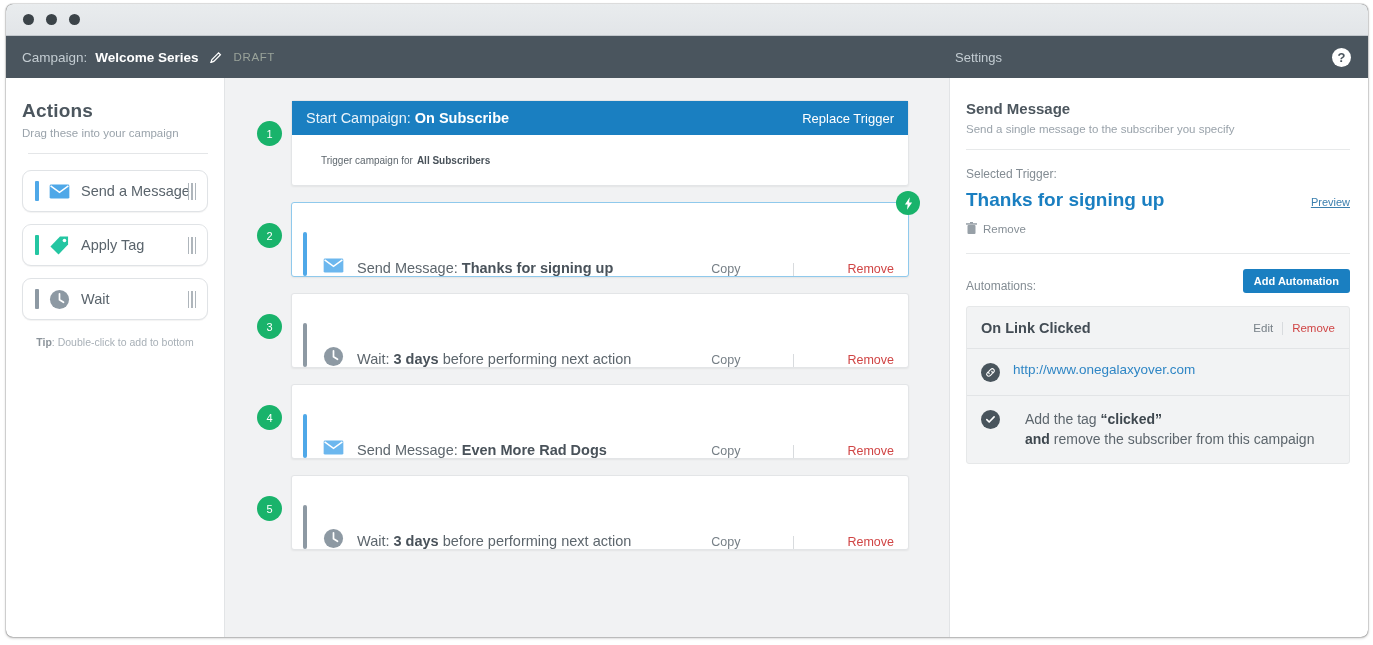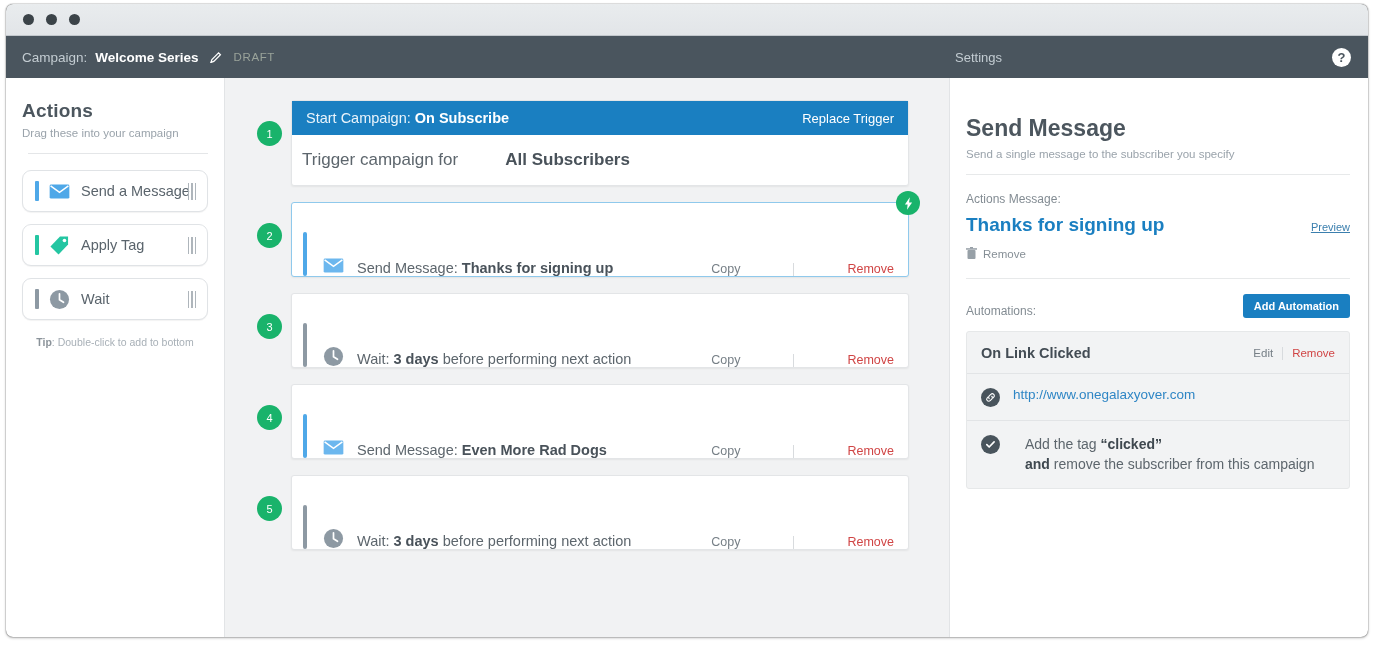--- a/index.html
+++ b/index.html
@@ -101,21 +101,21 @@
   }
   .card.selected { border: 1px solid #8fc9ec; }
   .card-head {
     background: #1a7fc1; color: #fff;
     height: 34px; display: flex; align-items: center;
     padding: 0 14px; font-size: 14.5px;
   }
   .card-head .ttl-light { color: #eaf4fb; }
   .card-head b { color: #fff; margin-left: 4px; }
   .card-head .rt { margin-left: auto; font-size: 13px; color: #ffffff; }
-  .card-body { height: 50px; display: flex; align-items: center; padding-left: 10px; font-size: 17px; color: #5d666d; gap: 43px; }
+  .card-body { height: 50px; display: flex; align-items: center; padding-left: 29px; font-size: 10px; color: #5d666d; }
   .card-body b { color: #49525a; margin-left: 4px; }
   .row { height: 73px; display: flex; align-items: flex-end; position: relative; }
   .row .leftbar { width: 4px; height: 44px; border-radius: 2px; margin-left: 11px; flex: 0 0 auto; }
   .row .ic { margin-left: 16px; width: 22px; height: 22px; display: flex; align-items: center; flex: 0 0 auto; }
   .row .txt { margin-left: 12px; font-size: 14.5px; color: #5d666d; }
   .row .txt b { color: #49525a; }
   .row .acts { margin-left: auto; margin-right: 14px; display: flex; align-items: center; font-size: 12.5px; gap: 44px; }
   .acts .copy { color: #767f86; }
   .acts .sep { width: 1px; height: 13px; background: #d8dbde; margin: 0 9px; }
   .acts .remove { color: #d04545; }
@@ -123,21 +123,21 @@
     position: absolute; right: -12px; top: -12px;
     width: 24px; height: 24px; border-radius: 50%;
     background: #19b36b; display: flex; align-items: center; justify-content: center;
   }
   
   .rightpanel {
     width: 419px; background: #fff; flex: 0 0 auto;
     border-left: 1px solid #e2e4e6;
     padding: 22px 18px 0 16px;
   }
-  .rp-title { font-size: 23px; color: #4c565e; font-weight: bold; margin-top: 15px; }
+  .rp-title { font-size: 15px; color: #4c565e; font-weight: bold; }
   .rp-sub { font-size: 11.5px; color: #9aa3ab; margin-top: 6px; }
   .rp-rule { border-top: 1px solid #e7e9ea; margin: 14px 0 0 0; }
   .rp-label { font-size: 12px; color: #838c93; margin-top: 17px; }
   .rp-msgrow { display: flex; align-items: flex-end; margin-top: 8px; }
   .rp-msg { font-size: 19px; color: #1a7fc1; font-weight: bold; }
   .rp-preview { margin-left: auto; font-size: 11px; color: #3b7fae; text-decoration: underline; padding-bottom: 3px; }
   .rp-remove { display: flex; align-items: center; margin-top: 11px; font-size: 11.5px; color: #868f96; }
   .trash-icon { width: 11px; height: 13px; margin-right: 6px; display: inline-block; }
   .rp-rule2 { border-top: 1px solid #e7e9ea; margin-top: 18px; }
   .autrow { display: flex; align-items: flex-end; margin-top: 15px; gap: 13px; }
@@ -357,21 +357,21 @@
         </div>
       </div>
 
     </div>
 
     <div class="rightpanel">
       <div class="rp-title">Send Message</div>
       <div class="rp-sub">Send a single message to the subscriber you specify</div>
       <div class="rp-rule"></div>
 
-      <div class="rp-label">Actions Message:</div>
+      <div class="rp-label">Selected Trigger:</div>
       <div class="rp-msgrow">
         <span class="rp-msg">Thanks for signing up</span>
         <span class="rp-preview">Preview</span>
       </div>
       <div class="rp-remove">
         <span class="trash-icon">
           <svg viewBox="0 0 11 13" width="11" height="13">
               <rect x="1.5" y="3" width="8" height="9" rx="1" fill="#97a0a7"></rect>
               <rect x="0" y="1.2" width="11" height="1.5" fill="#97a0a7"></rect>
               <rect x="4" y="0" width="3" height="1.6" fill="#97a0a7"></rect>

